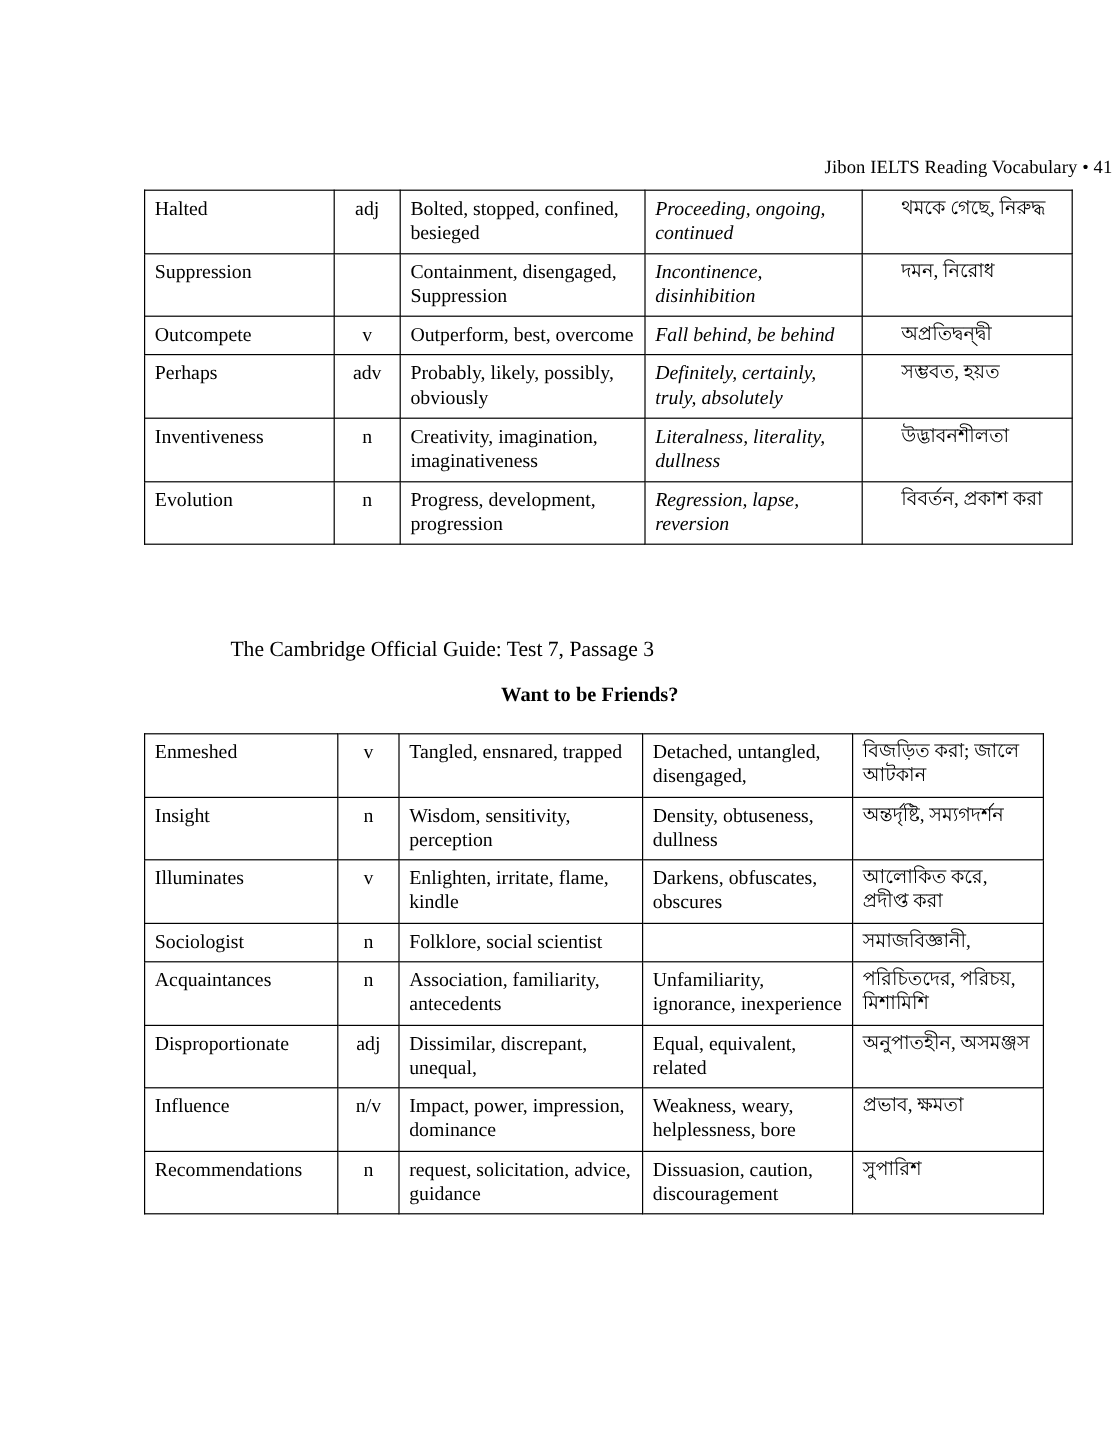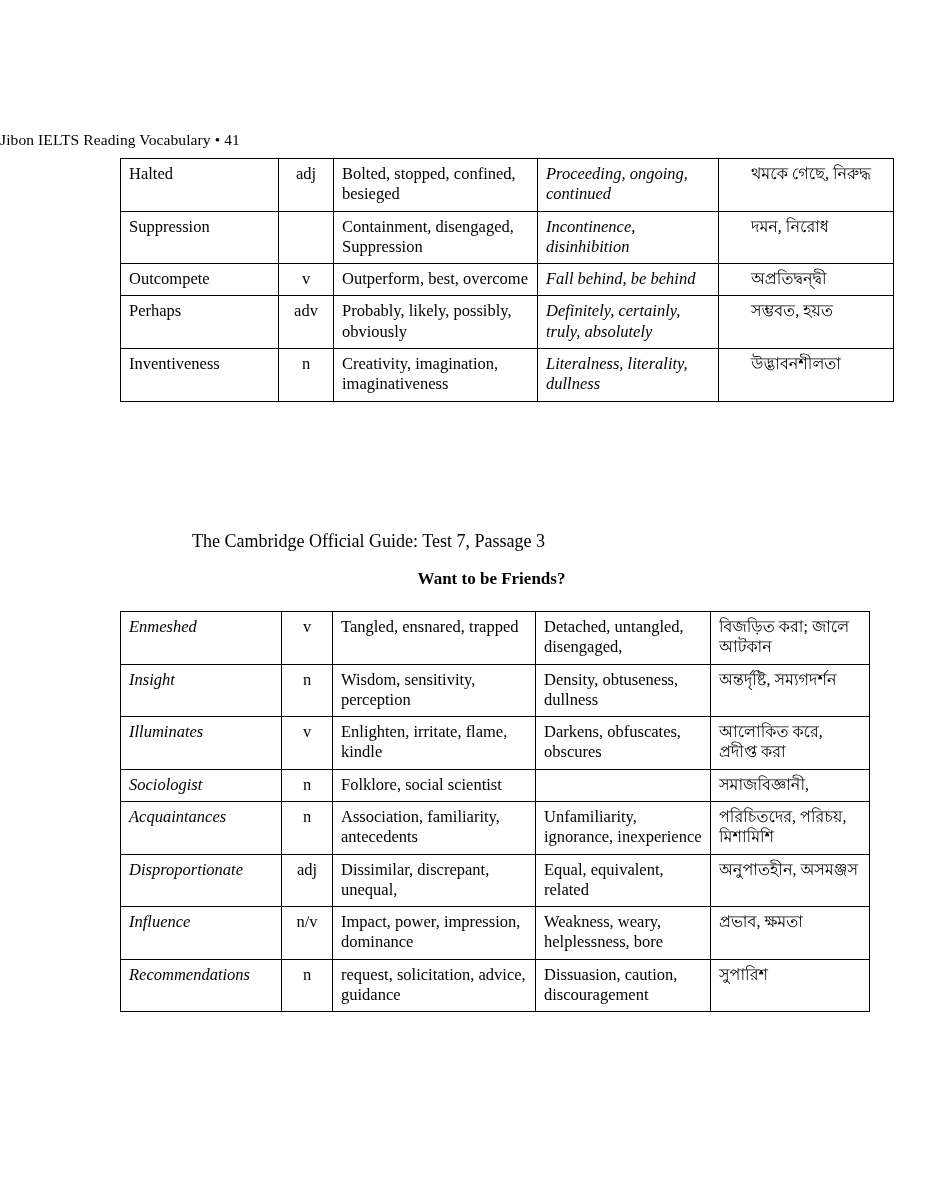--- a/index.html
+++ b/index.html
@@ -21,21 +21,21 @@
     width: 927px;
     height: 1200px;
     box-sizing: border-box;
   }
 
   .running-header {
     position: absolute;
     top: 131px;
     left: 0;
     width: 927px;
-    text-align: left;
+    text-align: right;
     font-size: 15.5px;
     letter-spacing: 0.1px;
   }
 
   table.vocab {
     position: absolute;
     border-collapse: collapse;
     table-layout: fixed;
     font-size: 16.5px;
   }
@@ -58,21 +58,21 @@
   #table-halted td.c-syn    { width: 189px; }
   #table-halted td.c-ant    { width: 166px; font-style: italic; }
   #table-halted td.c-bn     { width: 136px; padding-left: 32px; }
 
   
   #table-enmeshed {
     left: 120px;
     top: 611px;
     width: 688px;
   }
-  #table-enmeshed td.c-word { width: 146px; font-style: italic; }
+  #table-enmeshed td.c-word { width: 146px; }
   #table-enmeshed td.c-pos  { width: 50px; text-align: center; padding-left: 0; padding-right: 0; }
   #table-enmeshed td.c-syn  { width: 188px; }
   #table-enmeshed td.c-ant  { width: 160px; }
   #table-enmeshed td.c-bn   { width: 144px; }
 
   .bn {
     font-family: "Liberation Serif", "DejaVu Sans", sans-serif;
     font-size: 16px;
     line-height: 1.3;
   }
@@ -141,20 +141,27 @@
 
 
       <tr>
         <td class="c-word">Inventiveness</td>
         <td class="c-pos">n</td>
         <td class="c-syn">Creativity, imagination, imaginativeness</td>
         <td class="c-ant">Literalness, literality, dullness</td>
         <td class="c-bn bn">উদ্ভাবনশীলতা</td>
       </tr>
 
+      <tr>
+        <td class="c-word">Evolution</td>
+        <td class="c-pos">n</td>
+        <td class="c-syn">Progress, development, progression</td>
+        <td class="c-ant">Regression, lapse, reversion</td>
+        <td class="c-bn bn">বিবর্তন, প্রকাশ করা</td>
+      </tr>
 
     </tbody>
   </table>
 
   <div class="source-line">The Cambridge Official Guide: Test 7, Passage 3</div>
 
   <div class="passage-title">Want to be Friends?</div>
 
   <table class="vocab" id="table-enmeshed">
     <tbody>

